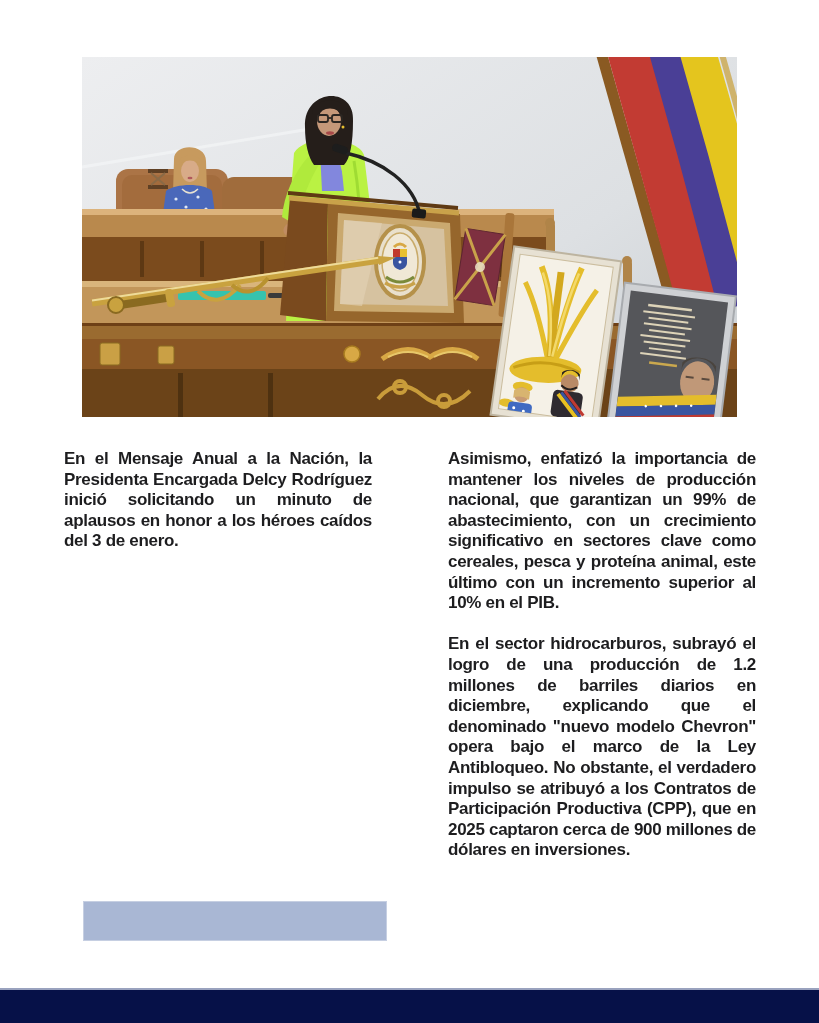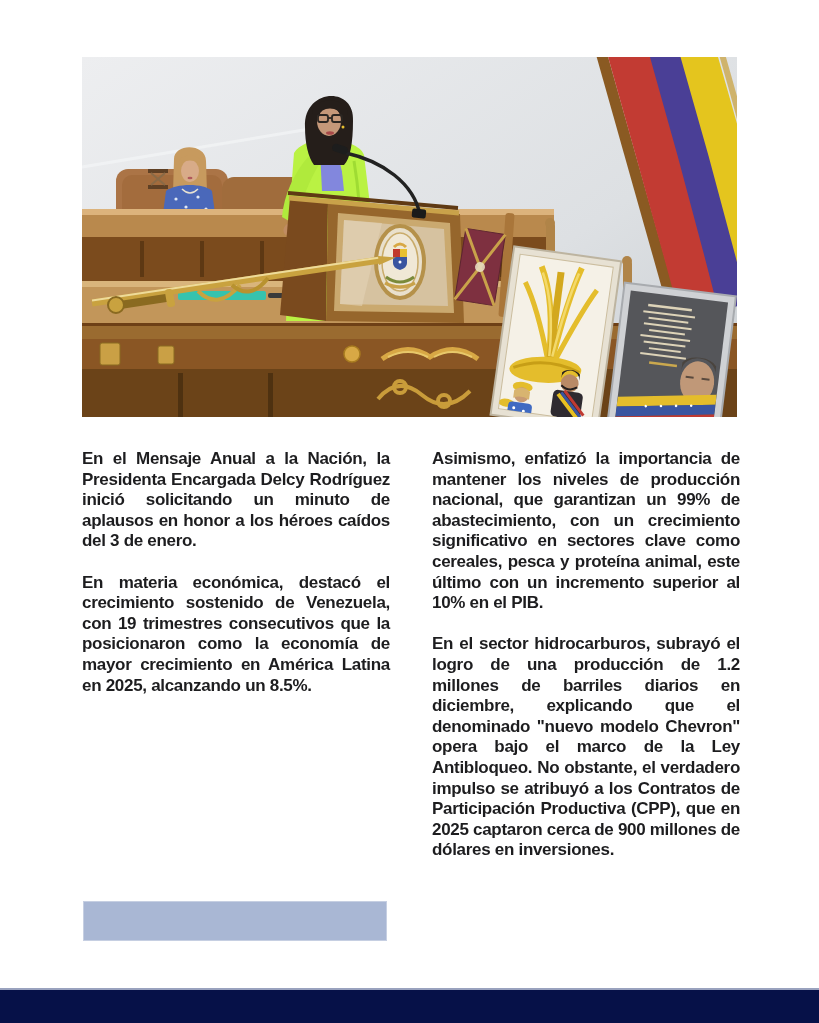--- a/index.html
+++ b/index.html
@@ -11,22 +11,22 @@
   .photo{
     position:absolute;left:82px;top:57px;width:655px;height:360px;margin:0;
   }
   .photo svg{display:block;width:100%;height:100%;}
   .col{
     position:absolute;top:449px;width:308px;
     color:#1d1d1f;font-weight:700;font-size:17px;line-height:20.6px;
     letter-spacing:-0.3px;text-align:justify;
   }
   .col p{margin:0 0 20.6px 0;}
-  .col-left{left:82px;}
-  .col-right{left:432px;}
+  .col-left{left:64px;}
+  .col-right{left:448px;}
   .highlight{
     position:absolute;left:83px;top:901px;width:304px;height:40px;
     background:#a9b7d4;border:1px solid #c6cfe2;box-sizing:border-box;
   }
   .footer-bar{
     position:absolute;left:0;top:988px;width:819px;height:35px;
     background:#061148;border-top:2px solid #99a2be;box-sizing:border-box;
   }
 </style>
 </head>
@@ -269,21 +269,20 @@
               <circle cx="615" cy="346" r="1.3"></circle>
           </g>
         </g>
       </g>
     </g>
   </svg>
 </figure>
 
 <section class="col col-left">
   <p>En el Mensaje Anual a la Nación, la Presidenta Encargada Delcy Rodríguez inició solicitando un minuto de aplausos en honor a los héroes caídos del 3 de enero.</p>
-  <p>En materia económica, destacó el crecimiento sostenido de Venezuela, con 19 trimestres consecutivos que la posicionaron como la economía de mayor crecimiento en América Latina en 2025, alcanzando un 8.5%.</p>
 </section>
 
 <section class="col col-right">
   <p>Asimismo, enfatizó la importancia de mantener los niveles de producción nacional, que garantizan un 99% de abastecimiento, con un crecimiento significativo en sectores clave como cereales, pesca y proteína animal, este último con un incremento superior al 10% en el PIB.</p>
   <p>En el sector hidrocarburos, subrayó el logro de una producción de 1.2 millones de barriles diarios en diciembre, explicando que el denominado "nuevo modelo Chevron" opera bajo el marco de la Ley Antibloqueo. No obstante, el verdadero impulso se atribuyó a los Contratos de Participación Productiva (CPP), que en 2025 captaron cerca de 900 millones de dólares en inversiones.</p>
 </section>
 
 <div class="highlight"></div>
 
 <footer class="footer-bar"></footer>

